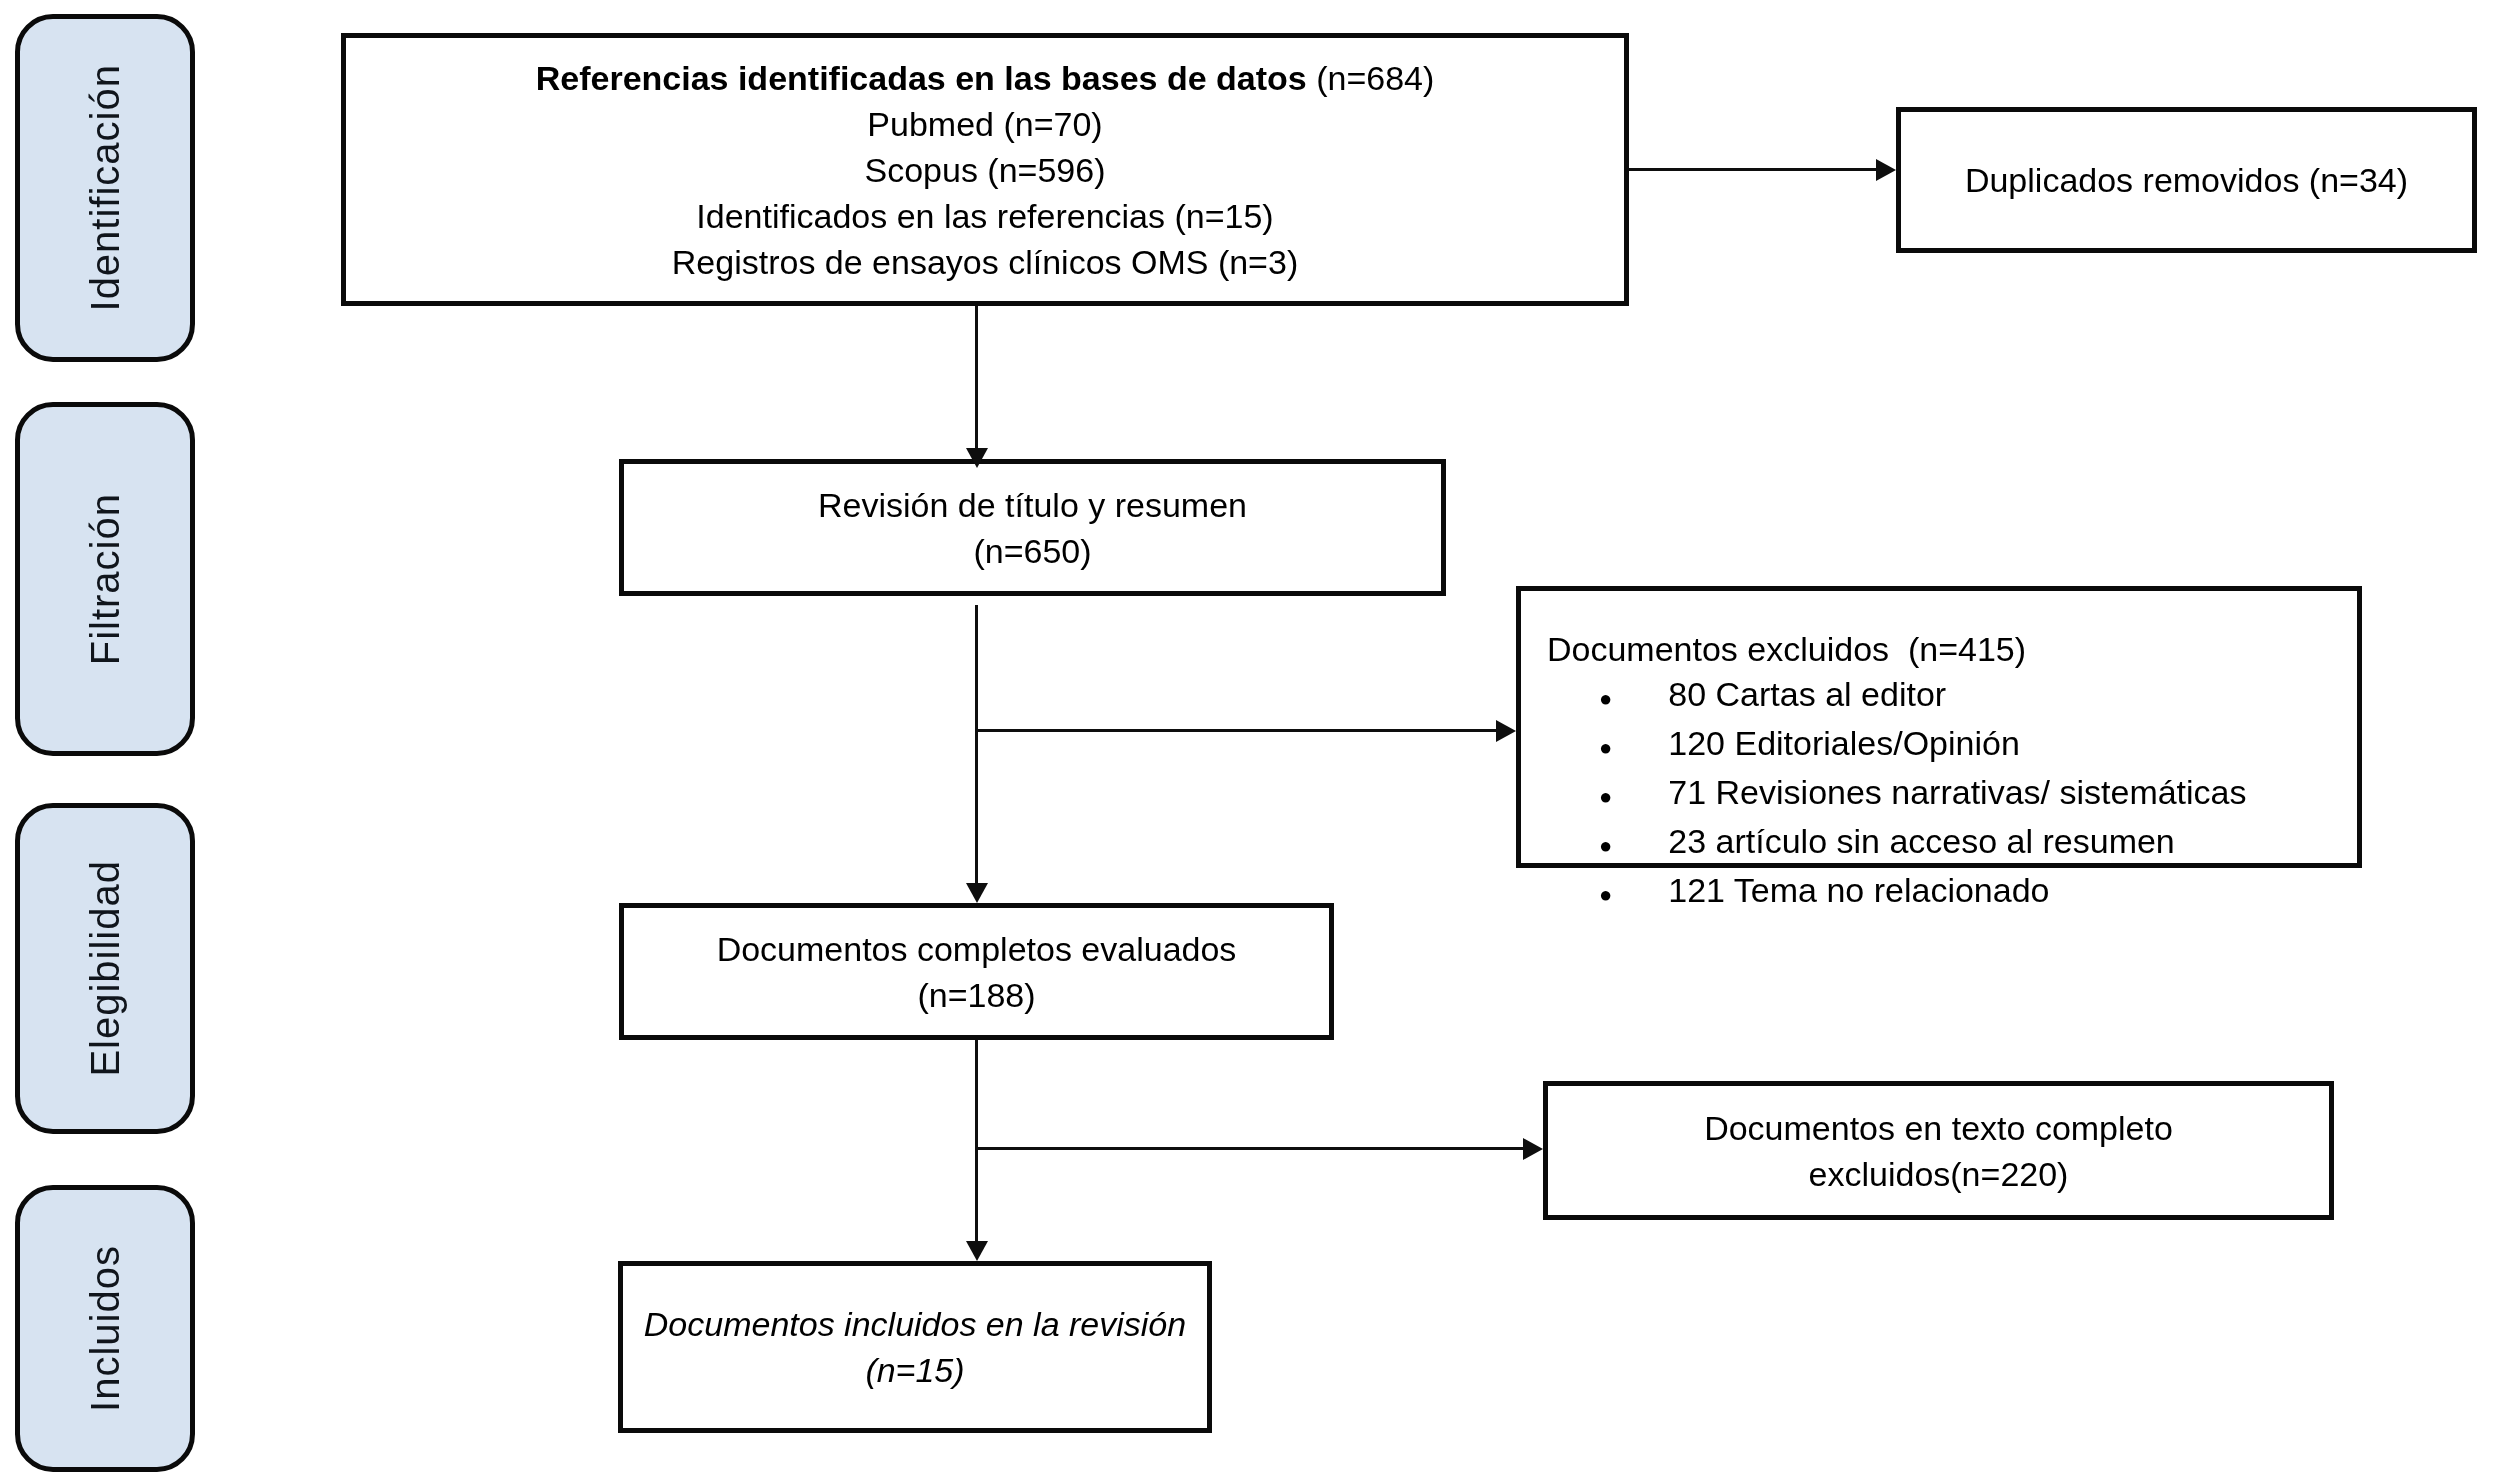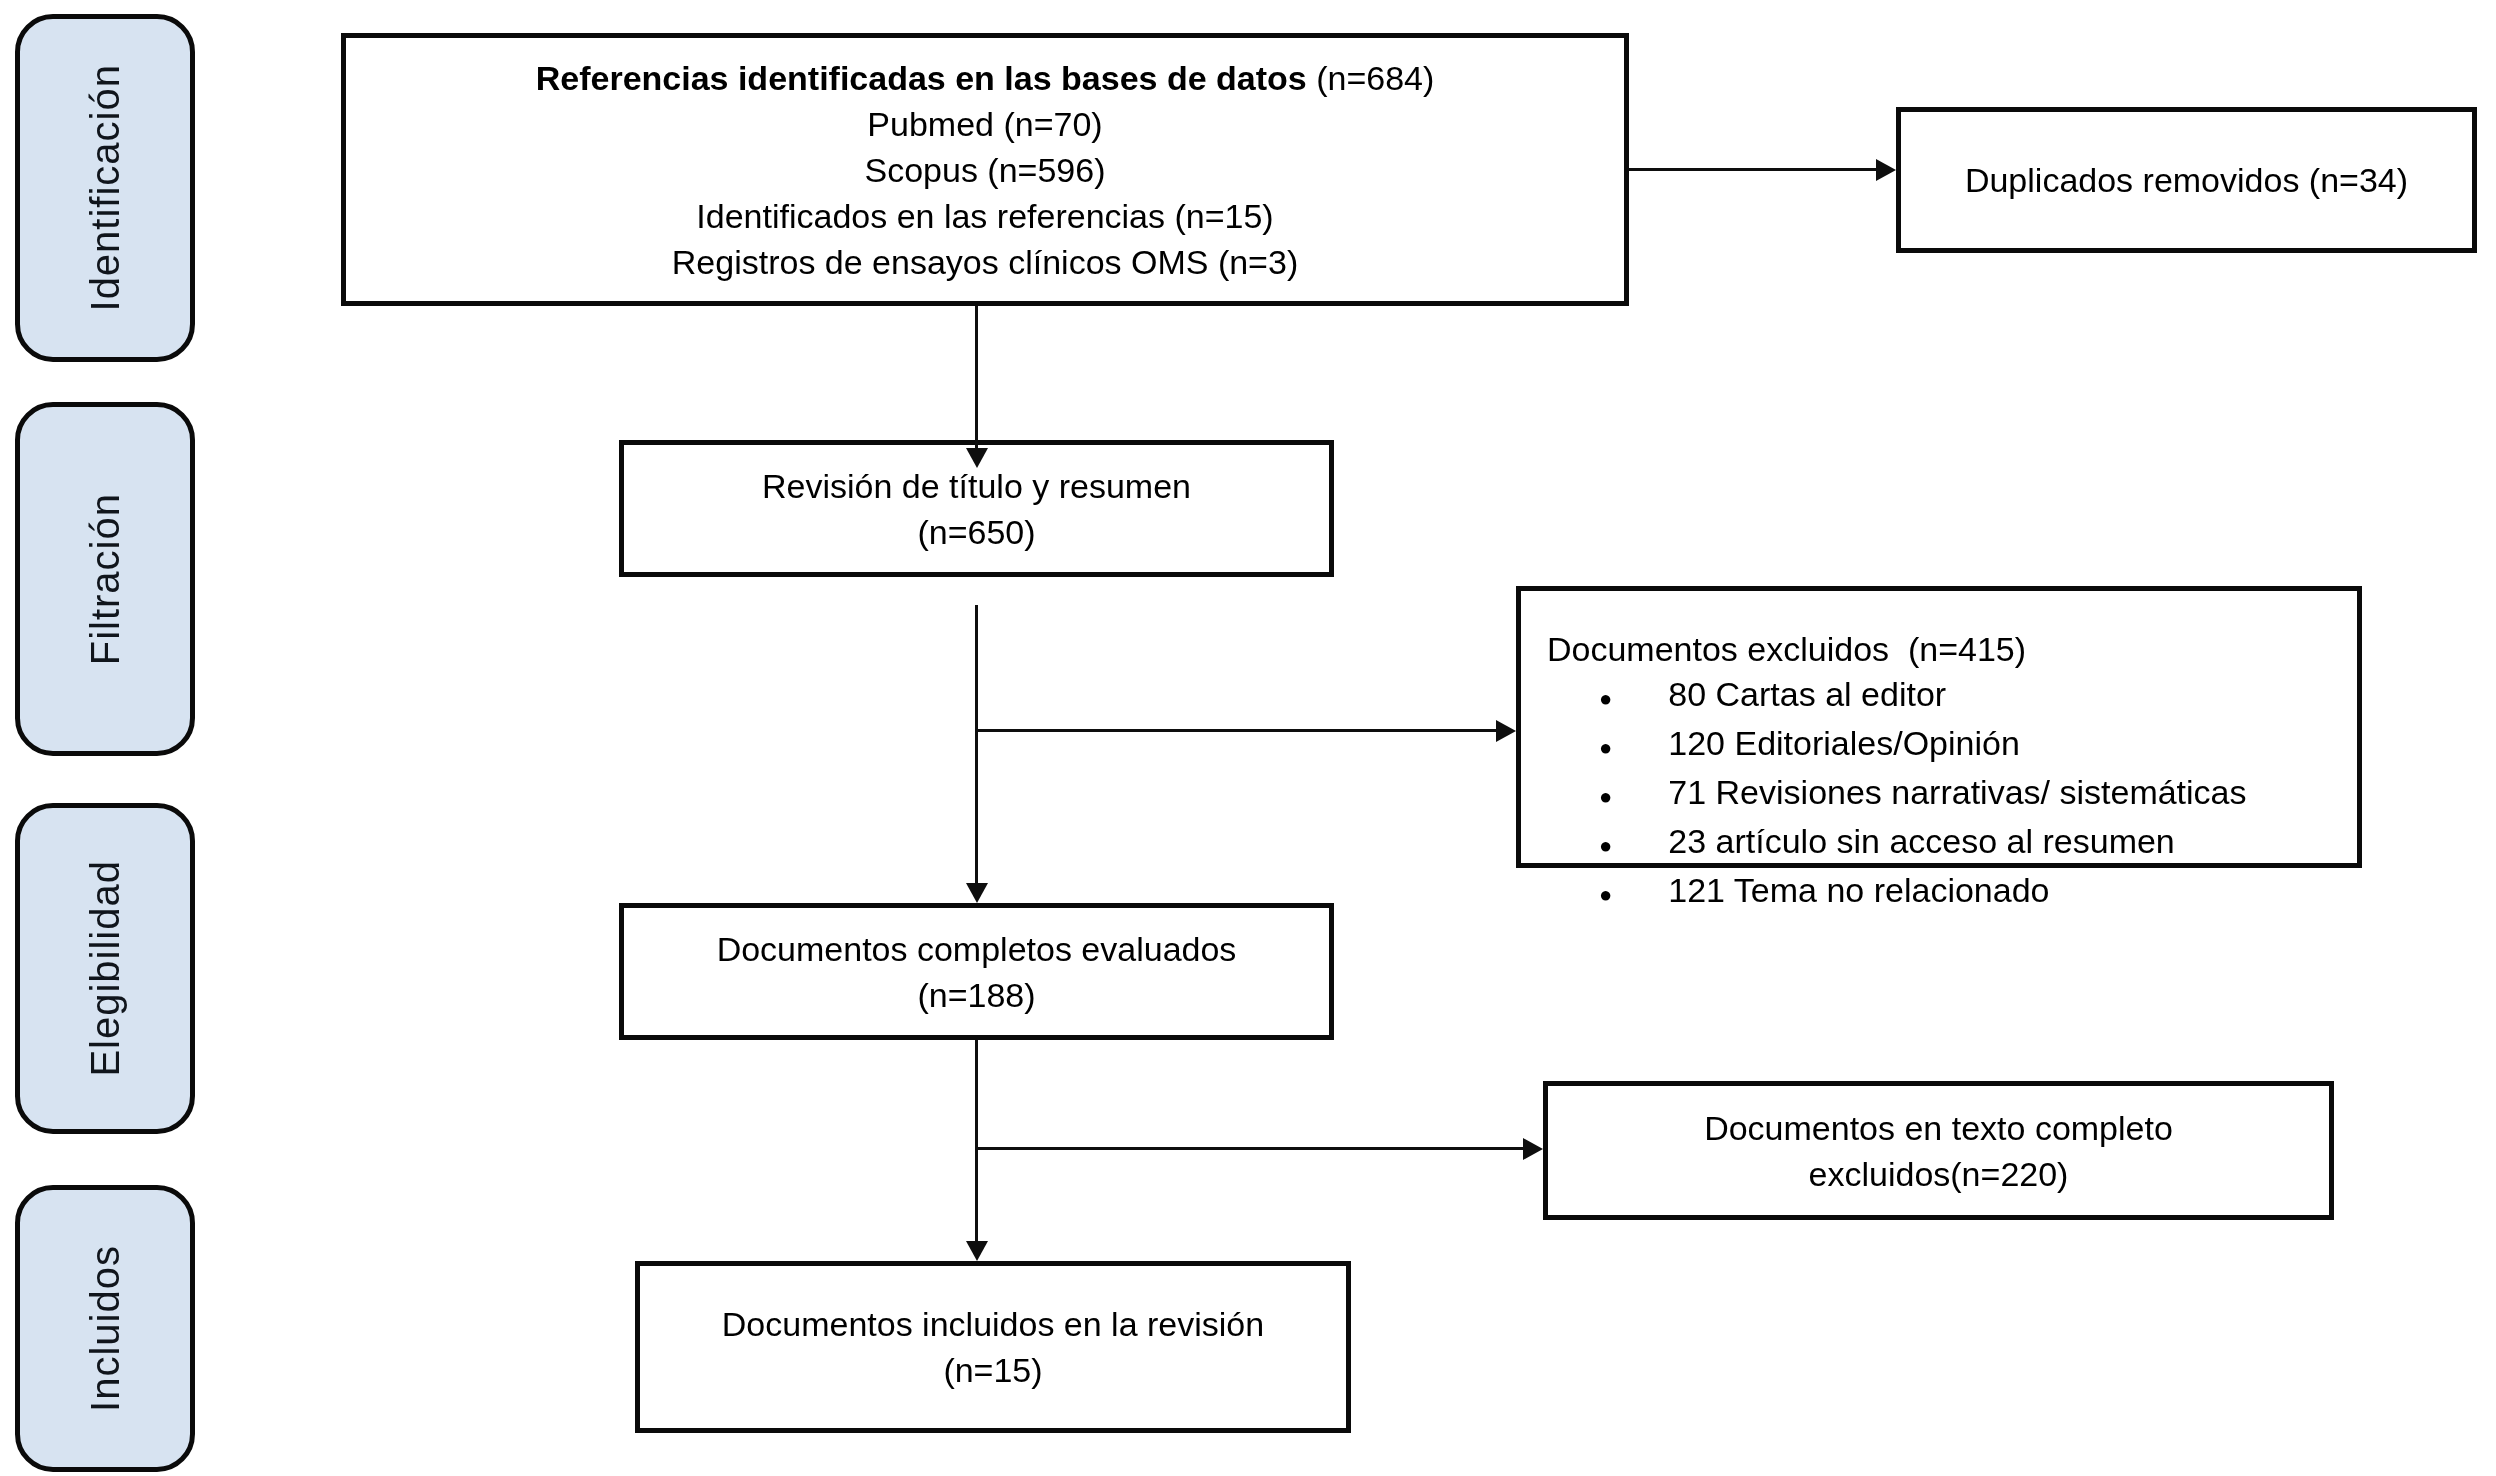--- a/index.html
+++ b/index.html
@@ -25,23 +25,23 @@
   
   .fbox {
     position:absolute; box-sizing:border-box; background:#ffffff;
     border:5px solid #0a0a0a; display:flex; flex-direction:column;
     justify-content:center; text-align:center;
     font-size:34px; line-height:46px;
   }
   .fbox .b { font-weight:bold; }
   #box-references        { left:341px;  top:33px;   width:1288px; height:273px; }
   #box-duplicates        { left:1896px; top:107px;  width:581px;  height:146px; }
-  #box-title-review      { left:619px;  top:440px;  width:715px;  height:137px; }
+  #box-title-review      { left:619px;  top:459px;  width:827px;  height:137px; }
   #box-fulltext-eval     { left:619px;  top:903px;  width:715px;  height:137px; }
-  #box-included          { left:635px;  top:1261px; width:716px;  height:172px; }
+  #box-included          { left:618px;  top:1261px; width:594px;  height:172px;font-style:italic; }
   #box-fulltext-excluded { left:1543px; top:1081px; width:791px;  height:139px; }
 
   #box-excluded {
     left:1516px; top:586px; width:846px; height:282px;
     align-items:flex-start; justify-content:flex-start; text-align:left;
     padding:12px 10px 10px 26px; line-height:45px;
   }
   #box-excluded .xtitle { white-space:pre-wrap;margin-top:24px; }
   #box-excluded ul { list-style:none; margin:0; padding:0; }
   #box-excluded li { display:flex; align-items:baseline; gap:56px; padding-left:52px; }

